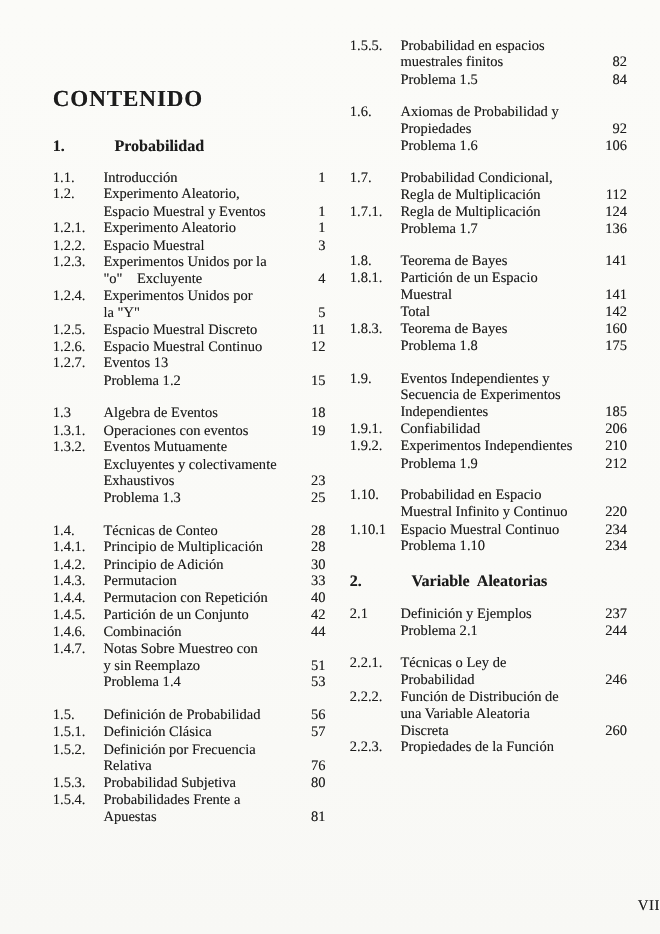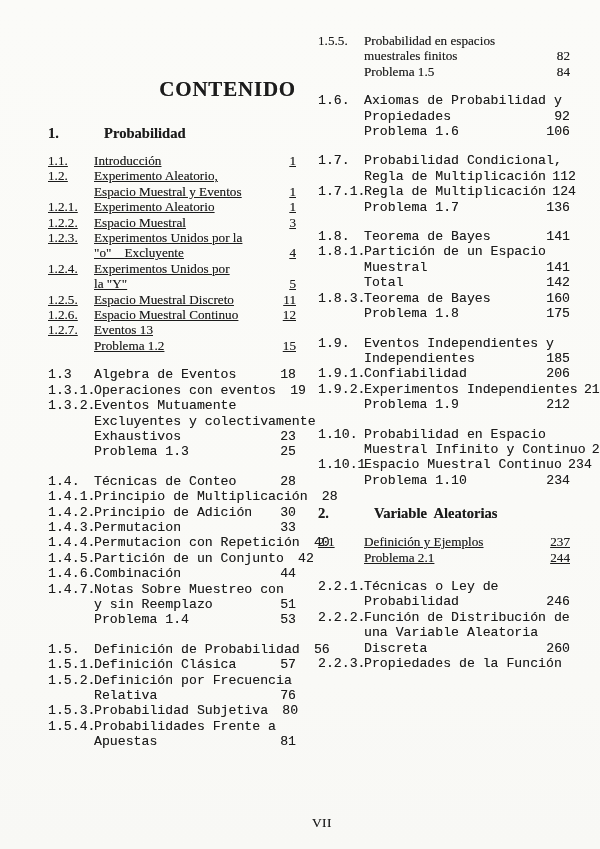--- a/index.html
+++ b/index.html
@@ -20,58 +20,58 @@
     display:flex;
     padding-left:48px;
     padding-right:30px;
     gap:22px;
   }
   .col { font-size:13.2px; }
   .col-left  { width:248px; padding-top:76px; }
   .col-right { width:252px; padding-top:33px; }
 
   .doc-title {
-    text-align:right;
+    text-align:left;
     font-size:21px;
     font-weight:bold;
     letter-spacing:0.8px;
     line-height:26px;
     margin-bottom:0;
     text-shadow:0 0 0.4px rgba(20,20,20,.6);
   }
 
   .heading {
     display:flex;
     font-weight:bold;
     font-size:14.6px;
     line-height:18px;
     margin:22px 0 11px 0;
     text-shadow:0 0 0.3px rgba(20,20,20,.55);
   }
   .col-right .heading { margin:16px 0 12px 0; }
   .heading .num { width:46px; flex:0 0 auto; }
   .heading .htitle { padding-left:10px; white-space:pre; }
 
-  .group + .group { margin-top:14px;font-family:Liberation Mono, monospace; }
-  .heading + .group { margin-top:0;text-decoration:underline; }
+  .group + .group { margin-top:14px; }
+  .heading + .group { margin-top:0; }
 
   .row {
     display:flex;
     line-height:15.4px;
     text-shadow:0 0 0.3px rgba(25,25,25,.45);
   }
   .row .num { width:46px; flex:0 0 auto; white-space:pre; }
   .row .txt { flex:1 1 auto; white-space:pre; }
   .row .pg  { flex:0 0 auto; min-width:26px; margin-left:4px; text-align:right; white-space:pre; }
 
   .footer {
     position:absolute;
     left:0; right:0;
     bottom:18px;
-    text-align:center;
+    text-align:right;
     font-size:13.5px;
     letter-spacing:0.5px;
     text-shadow:0 0 0.3px rgba(25,25,25,.5);
     padding-left:44px;
   }
 </style>
 </head>
 <body>
 
 <div class="sheet">
@@ -361,20 +361,25 @@
           </div>
         </div>
         <div class="group">
           <div class="row">
             <span class="num">1.9.</span>
             <span class="txt">Eventos Independientes y</span>
             <span class="pg"></span>
           </div>
           <div class="row">
             <span class="num"></span>
+            <span class="txt">Secuencia de Experimentos</span>
+            <span class="pg"></span>
+          </div>
+          <div class="row">
+            <span class="num"></span>
             <span class="txt">Independientes</span>
             <span class="pg">185</span>
           </div>
           <div class="row">
             <span class="num">1.9.1.</span>
             <span class="txt">Confiabilidad</span>
             <span class="pg">206</span>
           </div>
           <div class="row">
             <span class="num">1.9.2.</span>

